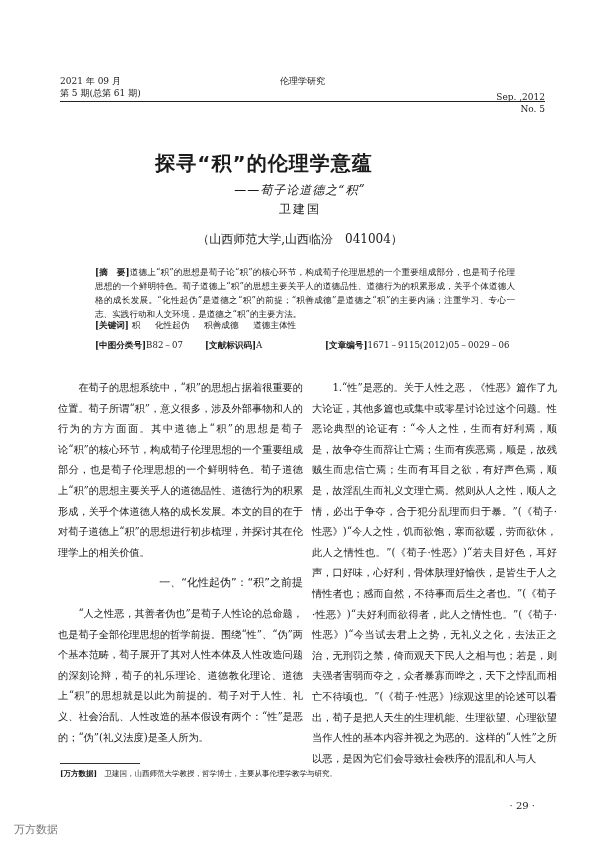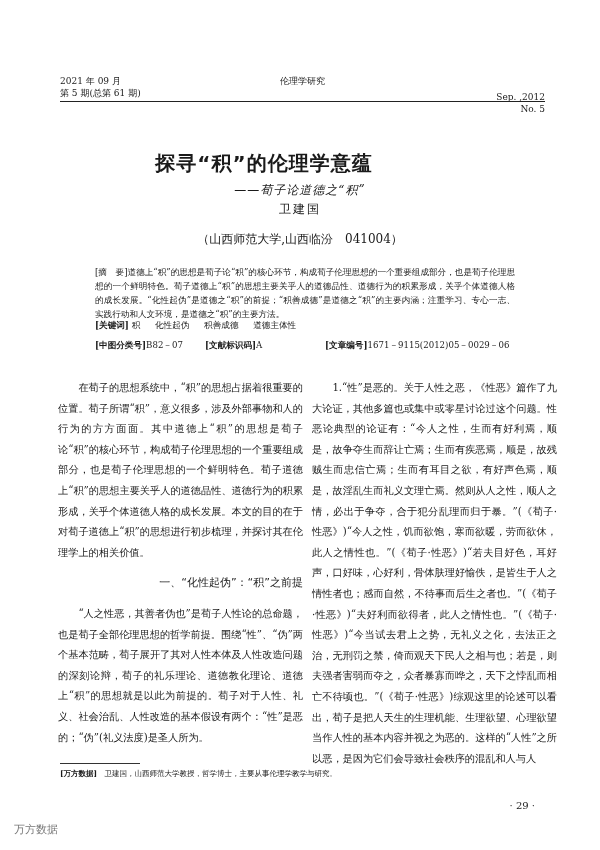--- a/index.html
+++ b/index.html
@@ -11,21 +11,21 @@
   .hdr { position: absolute; top: 75px; left: 60px; width: 485px; height: 30px; font-size: 9px; line-height: 12px; }
   .hdr .l { position: absolute; left: 0; top: 0; }
   .hdr .c { position: absolute; left: 0; width: 100%; text-align: center; top: 0; }
   .hdr .r { position: absolute; right: 0; top: 16px; text-align: right; }
   .hdr-rule { position: absolute; top: 101px; left: 60px; width: 485px; border-top: 1.5px solid #222; }
   .title { position: absolute; top: 150px; left: 0; width: 528px; text-align: center; font-size: 20px; font-weight: bold; font-family: "DejaVu Sans", "Liberation Sans", sans-serif; letter-spacing: 1px; }
   .subtitle { position: absolute; top: 182px; left: 0; width: 600px; text-align: center; font-size: 12px; font-style: italic; letter-spacing: 1px; }
   .author { position: absolute; top: 201px; left: 0; width: 600px; text-align: center; font-size: 12px; letter-spacing: 2px; }
   .affil { position: absolute; top: 231px; left: 0; width: 600px; text-align: center; font-size: 12px; }
   .abstract { position: absolute; top: 265px; left: 95px; width: 420px; font-size: 8.6px; line-height: 14px; text-align: justify; }
-  .abstract .lbl { font-weight: normal; }
+  .abstract .lbl { font-weight: bold; }
   .kw { position: absolute; top: 320px; left: 95px; width: 420px; font-size: 8.6px; }
   .kw .lbl { font-weight: bold; }
   .kw span.term { margin-right: 12px; }
   .cls { position: absolute; top: 340px; left: 95px; width: 420px; font-size: 8.6px; display: flex; }
   .cls .lbl { font-weight: bold; }
   .cls .g1 { width: 110px; } .cls .g2 { width: 120px; } .cls .g3 { flex: 1; }
   .col { position: absolute; top: 378px; width: 245px; font-size: 10.2px; line-height: 20.6px; text-align: justify; }
   .col.left { left: 58px; } .col.right { left: 312px; }
   .col p { margin: 0; text-indent: 2em; }
   .col .sec { text-align: right; font-family: "DejaVu Sans", "Liberation Sans", sans-serif; font-size: 11px; margin: 10px 0; text-indent: 0; }

